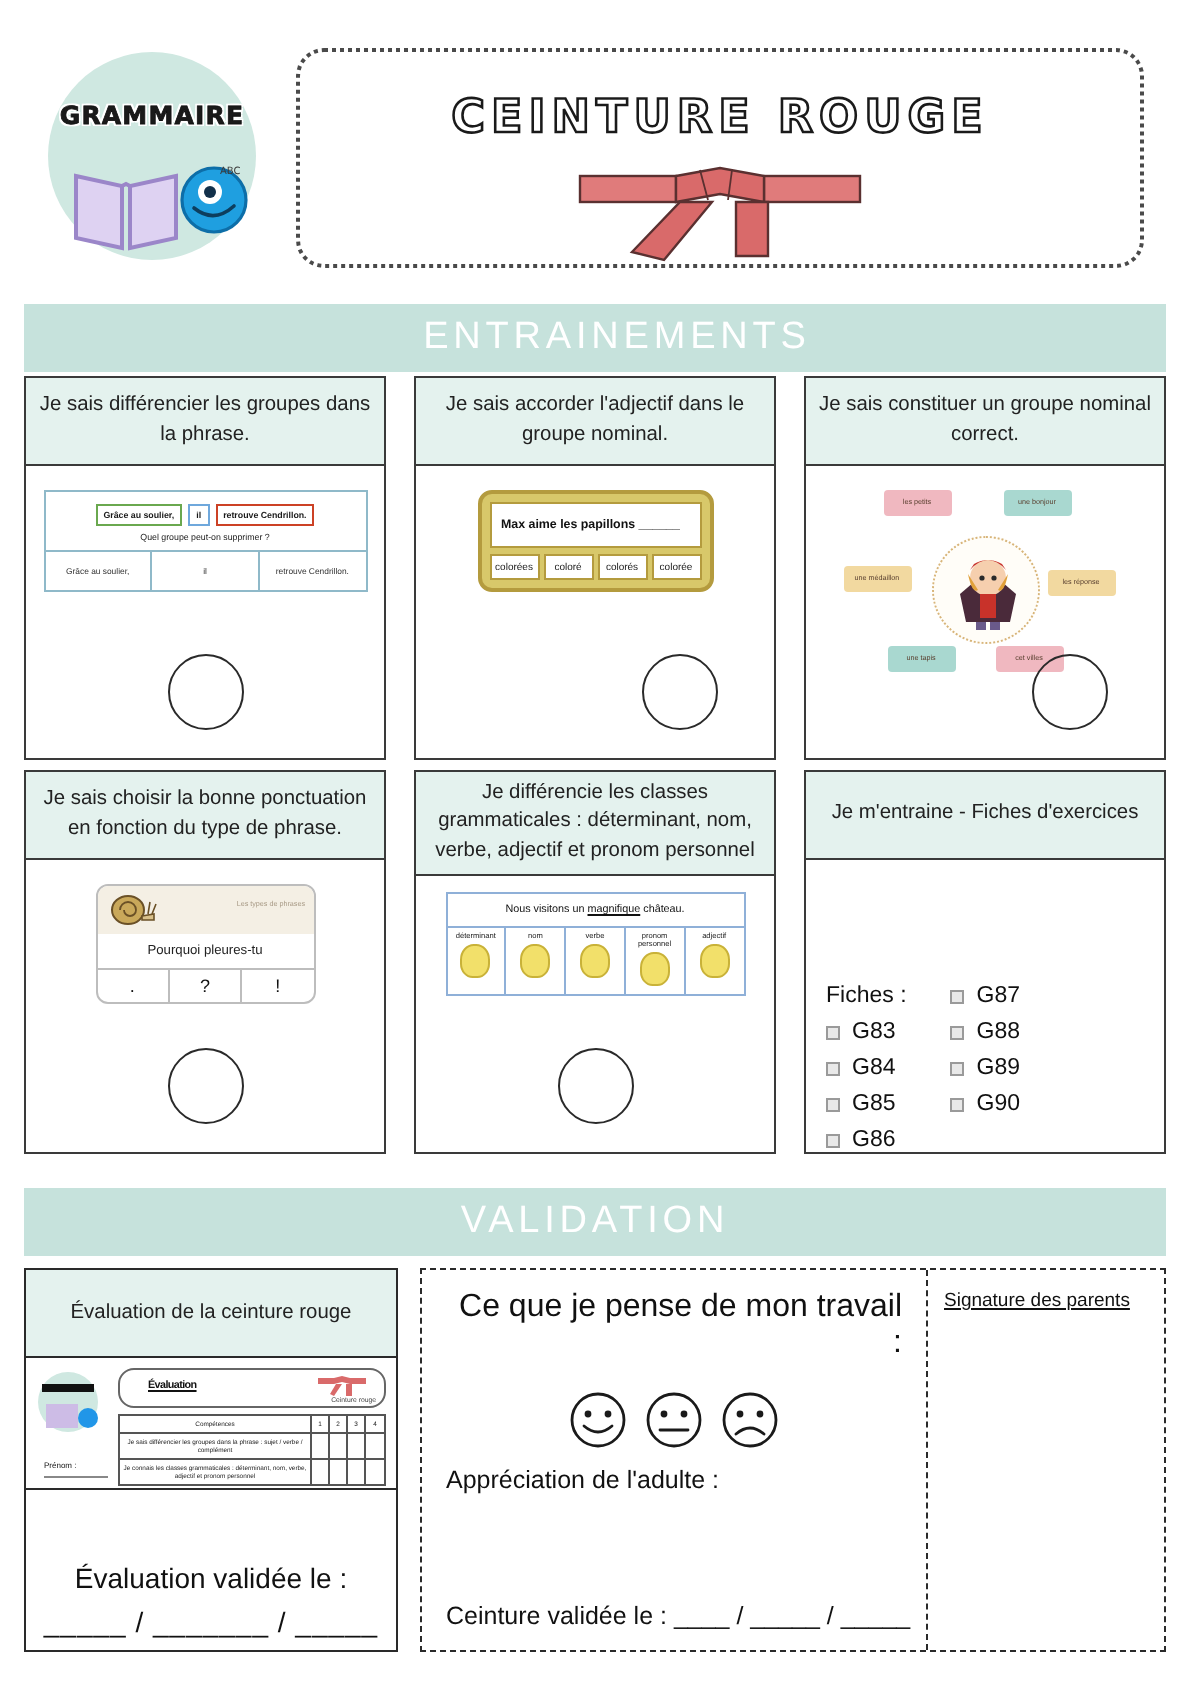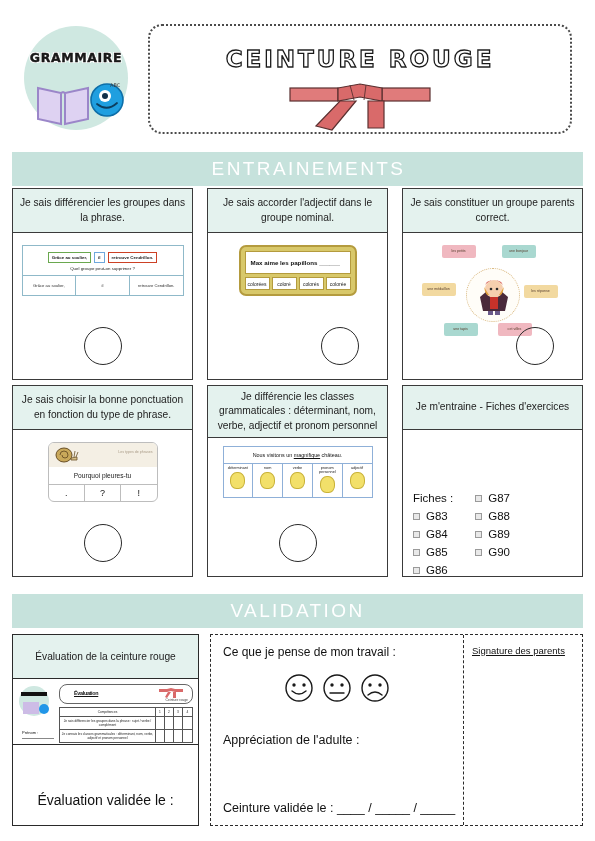--- a/index.html
+++ b/index.html
@@ -180,21 +180,21 @@
   .eval-foot-l1 { font-size: 14px; color: #111; margin-top: 29px; }
   .eval-foot-l2 { font-size: 14px; color: #111; letter-spacing: 0.5px; }
 
   .valid-right {
     position: absolute; left: 198px; top: 0; width: 373px; height: 192px;
     border: 1.6px dashed #2a2a2a; background: #fff;
     display: flex;
   }
   .vr-main { flex: 1; position: relative; padding: 10px 12px; border-right: 1.6px dashed #2a2a2a; }
   .vr-side { width: 118px; position: relative; padding: 10px 8px; }
-  .vr-q1 { font-size: 12px; color: #111; }
+  .vr-q1 { font-size: 16px; color: #111; text-align: right; }
   .faces { display: flex; gap: 8px; justify-content: center; margin-top: 14px; }
   .vr-q2 { font-size: 12.5px; color: #111; position: absolute; left: 12px; top: 98px; }
   .vr-q3 { font-size: 12.5px; color: #111; position: absolute; left: 12px; bottom: 10px; }
   .vr-sign { font-size: 9.5px; color: #111; text-decoration: underline; }
 </style>
 </head>
 <body>
 
 <div class="page">
 
@@ -269,21 +269,21 @@
               <span class="m2-chip">coloré</span>
               <span class="m2-chip">colorés</span>
               <span class="m2-chip">colorée</span>
             </div>
           </div>
           <div class="checkbubble"></div>
         </div>
       </div>
 
       <div class="card">
-        <div class="card-head">Je sais constituer un groupe parents correct.</div>
+        <div class="card-head">Je sais constituer un groupe nominal correct.</div>
         <div class="card-body">
           <div class="thumb mini m3">
             <div class="m3-center">
               <svg width="54" height="54" viewBox="0 0 54 54">
                 <path d="M13 28 L27 16 L41 28 L38 42 L16 42 Z" fill="#4a2a3a"></path>
                 <circle cx="27" cy="20" r="9" fill="#f6cfae"></circle>
                 <path d="M18 16 Q27 6 36 16 L34 13 Q27 9 20 13 Z" fill="#c8322a"></path>
                 <path d="M17 18 Q19 28 22 26" fill="#e0a03a"></path>
                 <path d="M37 18 Q35 28 32 26" fill="#e0a03a"></path>
                 <rect x="23" y="28" width="8" height="12" fill="#c8322a"></rect>
@@ -445,20 +445,21 @@
               <div class="et-tc n"></div>
               <div class="et-tc n"></div>
               <div class="et-tc n"></div>
               <div class="et-tc n"></div>
             </div>
           </div>
         </div>
       </div>
       <div class="eval-foot">
         <div class="eval-foot-l1">Évaluation validée le :</div>
+        <div class="eval-foot-l2">_____ / _______ / _____</div>
       </div>
     </div>
 
     <div class="valid-right">
       <div class="vr-main">
         <div class="vr-q1">Ce que je pense de mon travail :</div>
         <div class="faces">
           <svg width="30" height="30" viewBox="0 0 30 30">
             <circle cx="15" cy="15" r="13" fill="none" stroke="#1a1a1a" stroke-width="1.4"></circle>
             <circle cx="10" cy="12" r="1.7" fill="#1a1a1a"></circle>

